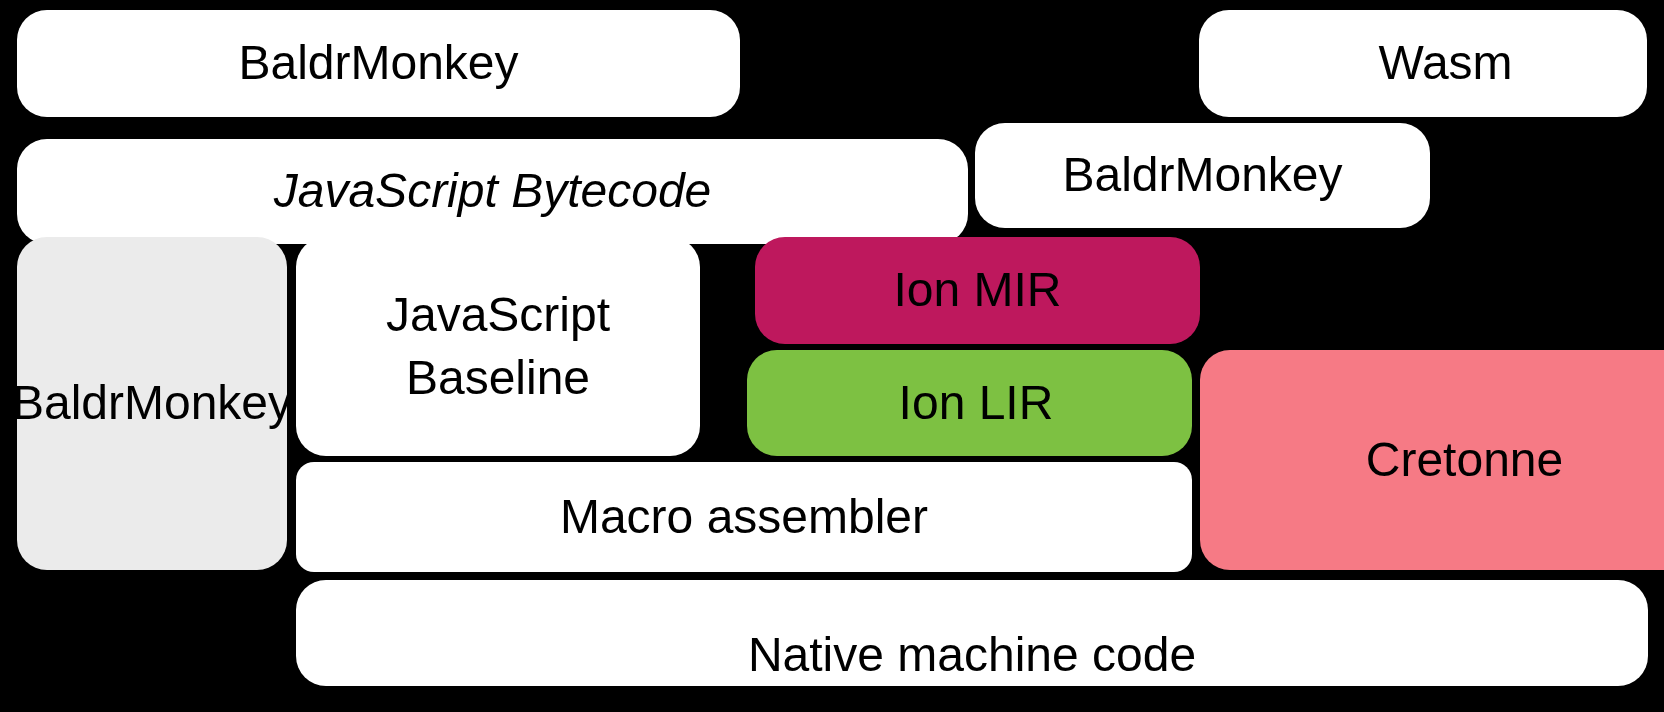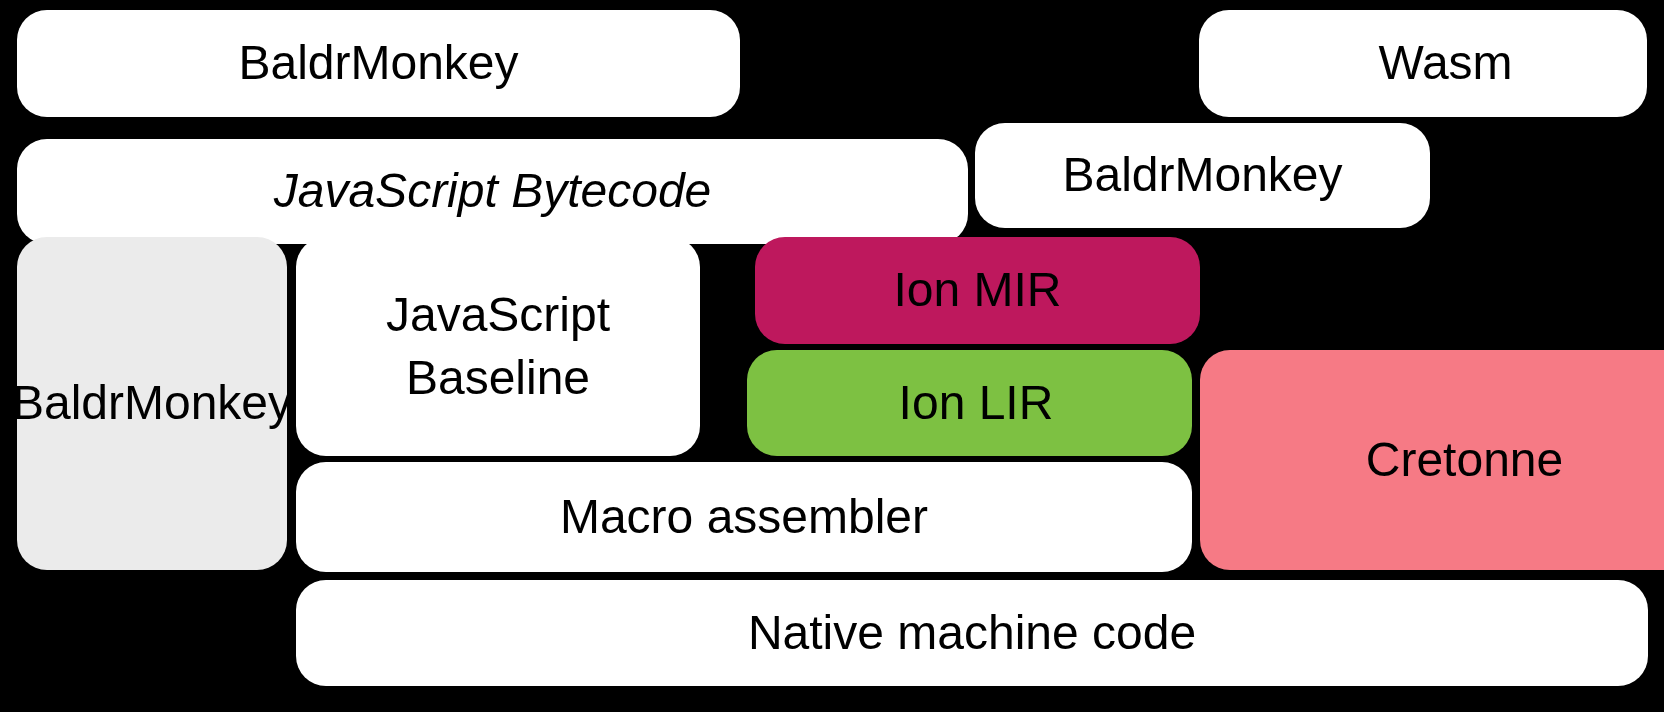--- a/index.html
+++ b/index.html
@@ -40,21 +40,21 @@
   .b-bytecode     { left: 17px;   top: 139px; width: 951px;  height: 105px; font-style: italic; }
   .b-baldrmonkey  { left: 975px;  top: 123px; width: 455px;  height: 105px; }
   
   .b-interpreter  { left: 17px;   top: 237px; width: 270px;  height: 333px; }
   .b-baseline     { left: 296px;  top: 237px; width: 404px;  height: 219px; }
   .b-baseline span { max-width: 300px; }
   .b-ion-mir      { left: 747px;  top: 237px; width: 445px;  height: 107px; }
   .b-ion-lir      { left: 747px;  top: 350px; width: 445px;  height: 106px; }
   .b-cretonne     { left: 1200px; top: 350px; width: 529px;  height: 220px; }
   .b-macro        { left: 296px;  top: 462px; width: 896px;  height: 110px; }
-  .b-native       { left: 296px;  top: 580px; width: 1352px; height: 106px; }
+  .b-native       { left: 296px;  top: 580px; width: 1352px; height: 106px; align-items: flex-end; }
 </style>
 </head>
 <body>
 
 <div class="canvas">
 
   <div class="box b-javascript" style="background-color: rgb(255, 255, 255);">
     <span>BaldrMonkey</span>
   </div>
 
@@ -84,21 +84,21 @@
   </div>
 
   <div class="box b-ion-lir" style="background-color: rgb(125, 193, 66); padding-left: 13px;">
     <span>Ion LIR</span>
   </div>
 
   <div class="box b-cretonne" style="background-color: rgb(246, 122, 133);">
     <span>Cretonne</span>
   </div>
 
-  <div class="box b-macro" style="background-color: rgb(255, 255, 255);">
+  <div class="box b-macro" style="background-color: rgb(255, 255, 255); border-radius: 18px;">
     <span>Macro assembler</span>
   </div>
 
   <div class="box b-native" style="background-color: rgb(255, 255, 255);">
     <span>Native machine code</span>
   </div>
 
 </div>
 
 </body></html>

